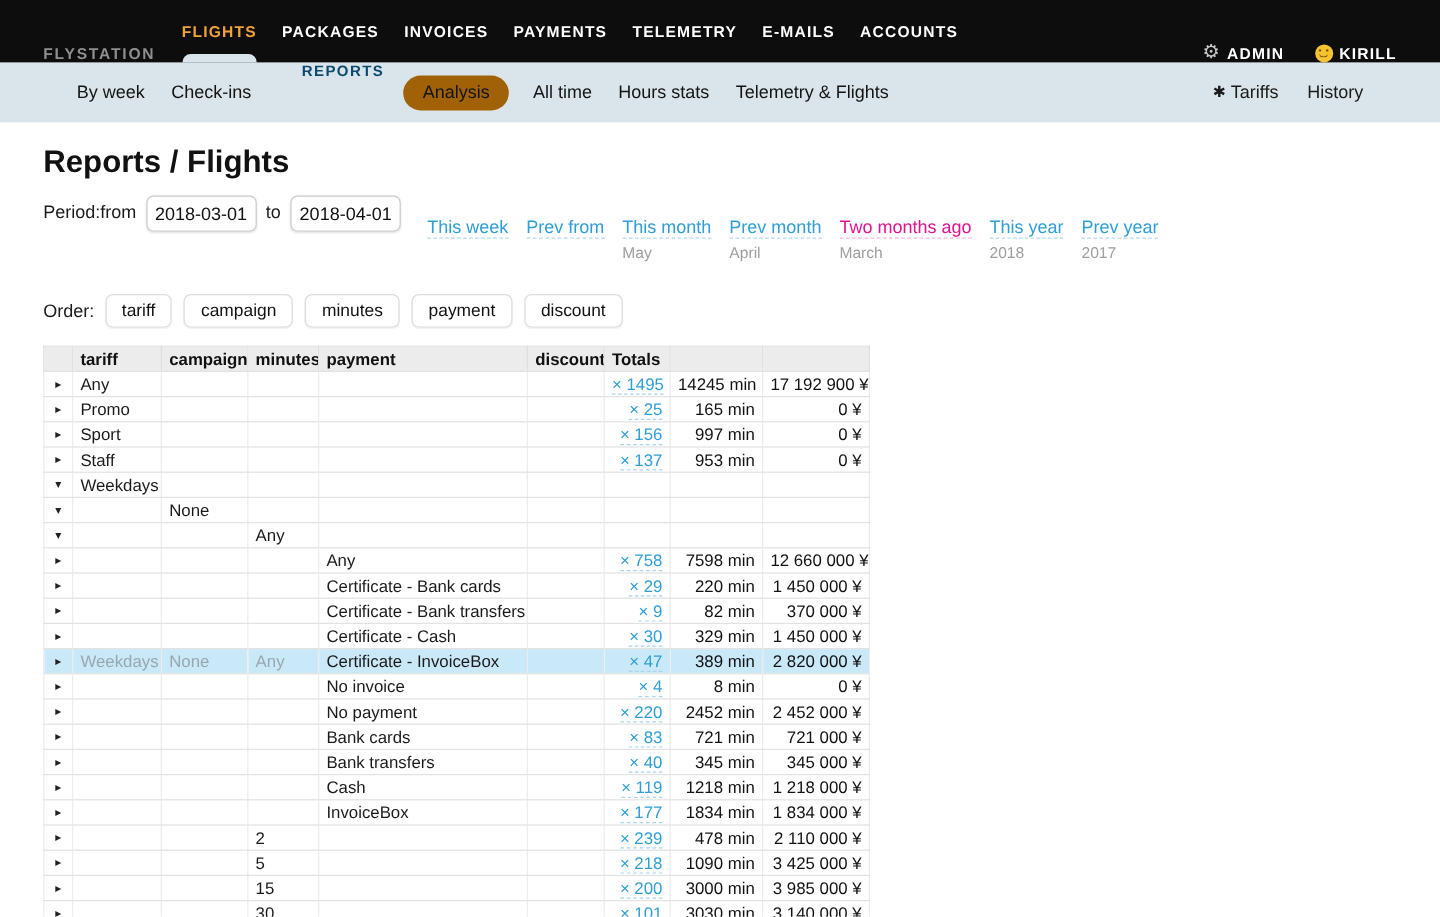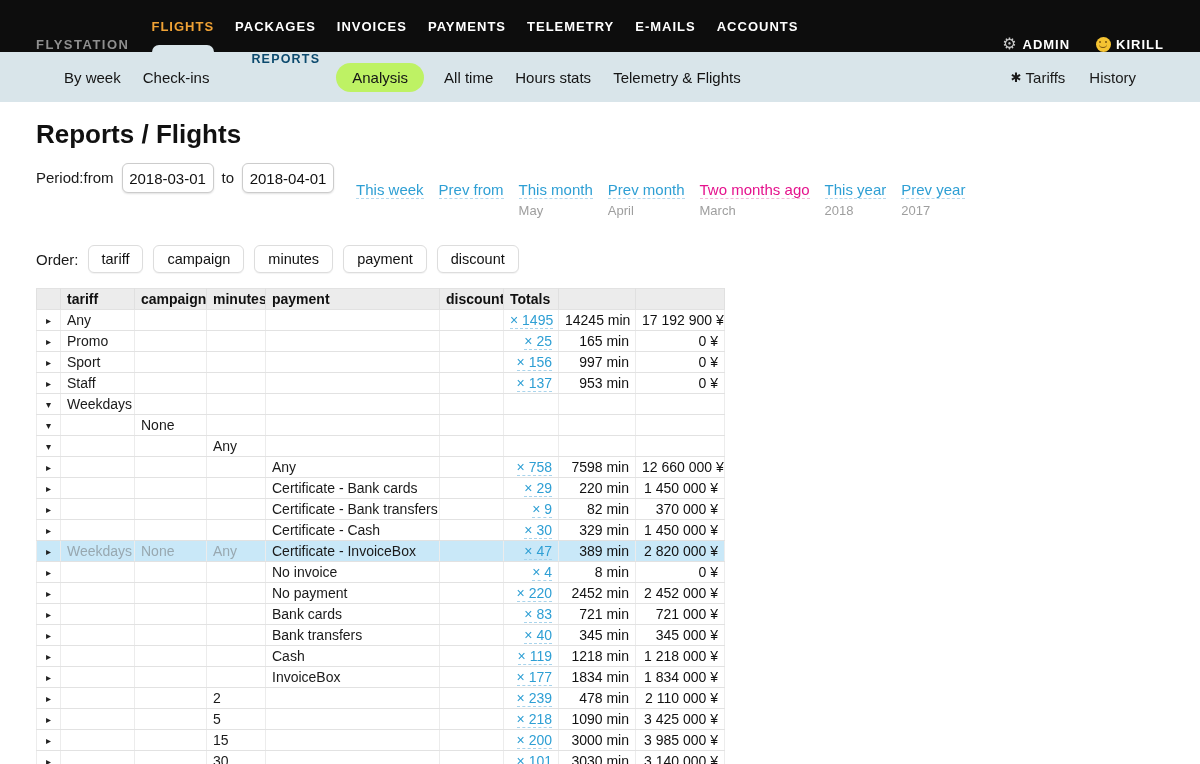--- a/index.html
+++ b/index.html
@@ -28,21 +28,21 @@
   .smiley::after { content:''; position:absolute; left:3px; top:6px; width:8px;
     height:4px; border-bottom:1.5px solid #7a5410; border-radius:0 0 8px 8px; }
 
   
   .subnav { height:50px; background:#d9e5ea; display:flex; 
     padding:0 64px; font-size:15px; }
   .subnav-item { margin-right:22px; cursor:pointer; color:#141414; }
   .subnav-section { color:#0c4a6e; font-size:12.5px; font-weight:bold;
     letter-spacing:1.2px; margin:0 16px 0 20px; }
   .subnav-tab { margin-right:18px; cursor:pointer; padding:6px 2px; color:#141414; }
-  .subnav-tab.active { background:#bef264; border-radius:17px; padding:6px 16px; }
+  .subnav-tab.active { background:#a16207; border-radius:17px; padding:6px 16px; }
   .subnav-right { margin-left:auto; display:flex; align-items:center; gap:24px; }
   .subnav-right .item { cursor:pointer; display:flex; align-items:center; gap:4px; }
   .asterisk { font-size:13px; color:#1a1a1a; }
 
   
   .main { padding:0 36px; }
   .page-title { font-size:26px; font-weight:bold; margin-top:17px; color:#111; }
 
   .period-row { display:flex; align-items:flex-start; margin-top:13px; }
   .period-label { font-size:15px; margin-top:6px; }

